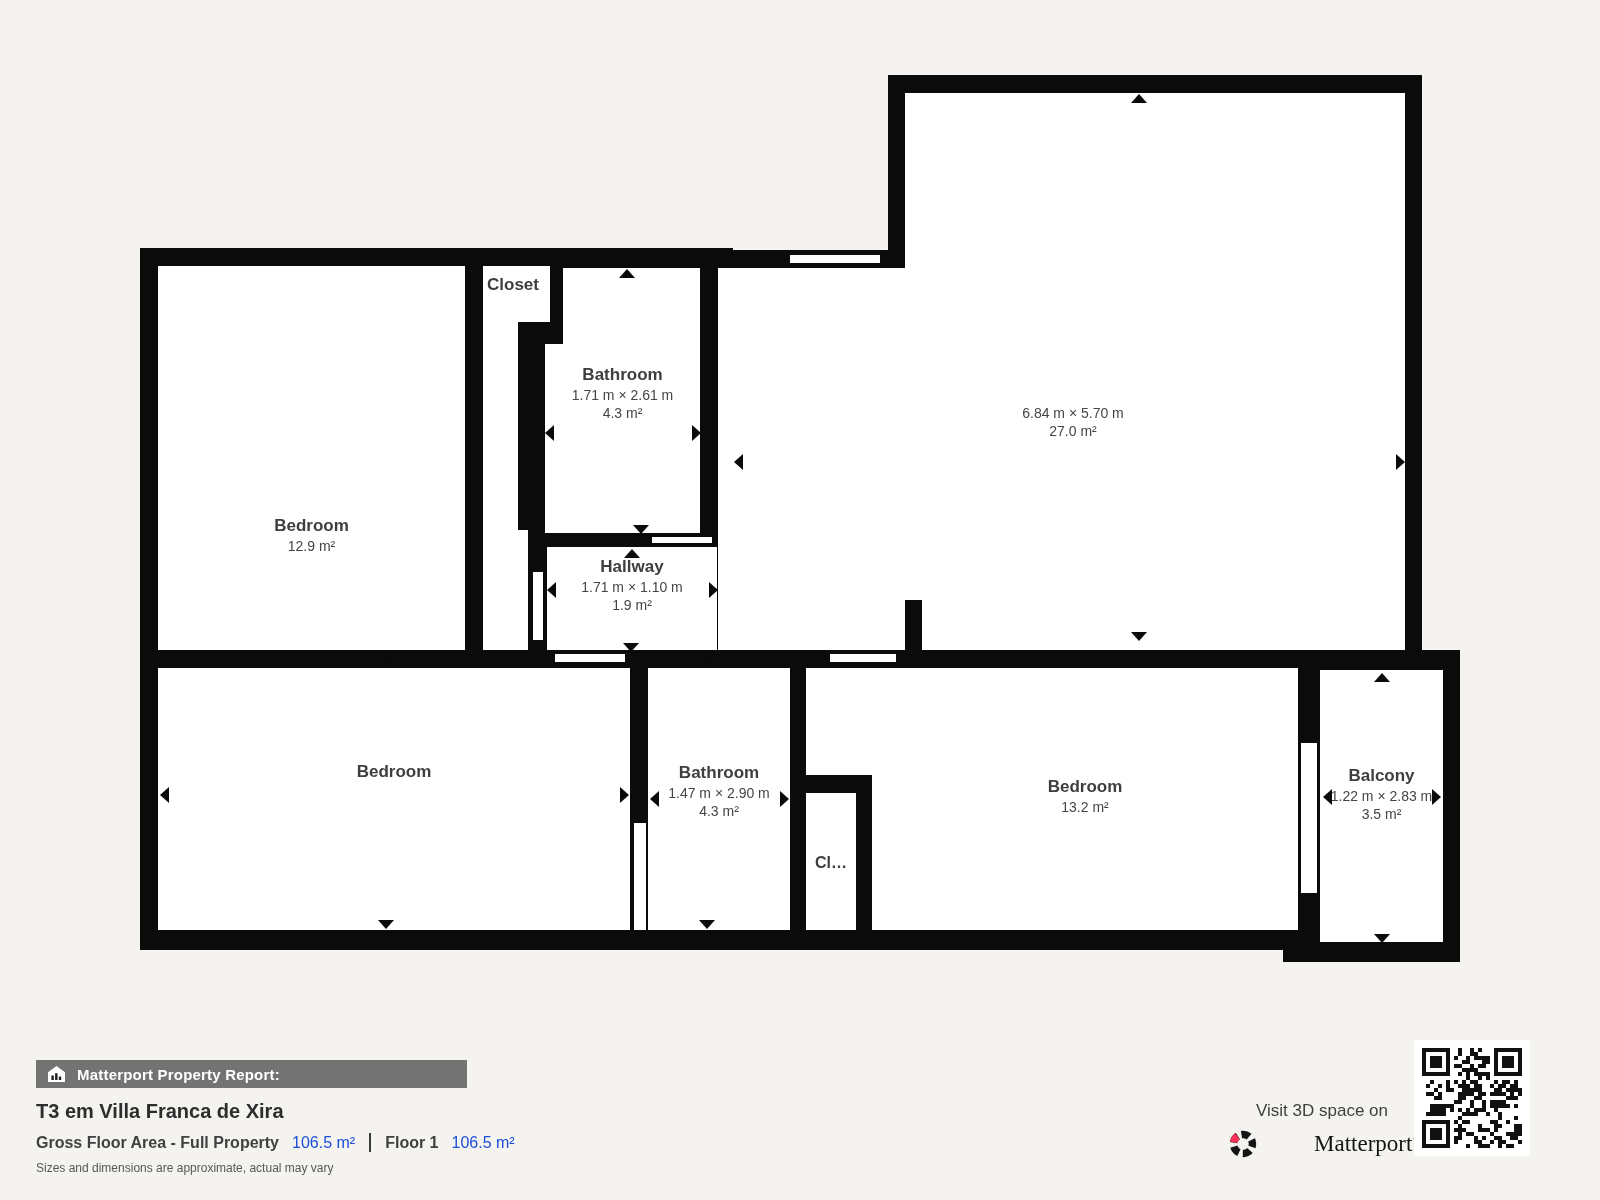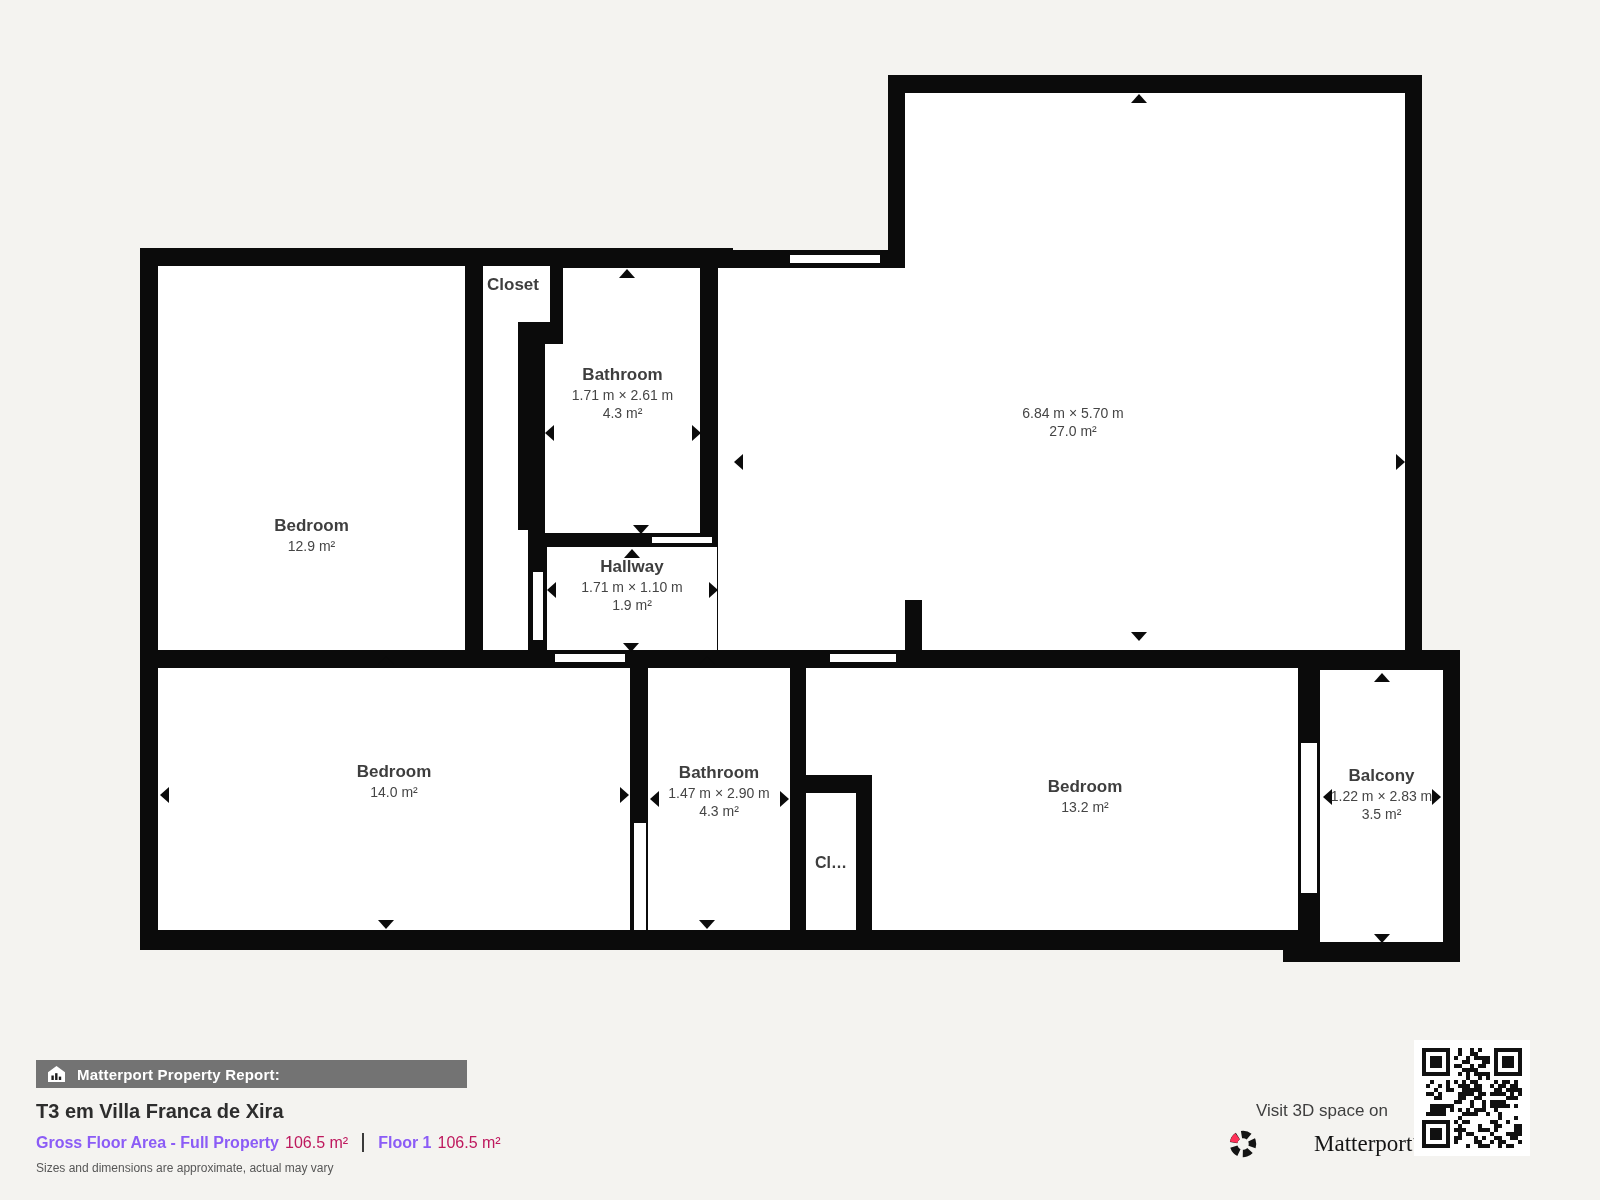--- a/index.html
+++ b/index.html
@@ -22,22 +22,22 @@
   .rdim{display:block;font-size:14px;line-height:18px;color:#454545;}
   .rarea{display:block;font-size:14px;line-height:18px;color:#454545;}
 
   
   #report-bar{position:absolute;left:36px;top:1060px;width:431px;height:28px;background:#737373;
     display:flex;align-items:center;z-index:6;}
   #report-bar .bar-text{color:#ffffff;font-weight:bold;font-size:15px;letter-spacing:.2px;margin-left:12px;}
   #report-bar svg{margin-left:12px;}
   #prop-title{position:absolute;left:36px;top:1100px;font-size:20px;font-weight:bold;color:#2d2d2d;z-index:6;}
   #info-line{position:absolute;left:36px;top:1133px;font-size:16px;color:#6e6e6e;z-index:6;display:flex;align-items:center;}
-  #info-line .lbl{font-weight:bold;color:#8b5cf6;}
-  #info-line .val{color:#be185d;margin-left:6px;}
+  #info-line .lbl{font-weight:bold;color:#404040;}
+  #info-line .val{color:#1d4ed8;margin-left:13px;}
   #info-line .divider{display:inline-block;width:2px;height:19px;background:#3a3a3a;margin:0 14px;}
   #disclaimer{position:absolute;left:36px;top:1161px;font-size:12px;color:#575757;z-index:6;}
   #visit-block{position:absolute;left:1222px;top:1101px;width:200px;text-align:center;z-index:6;}
   #visit-text{font-size:17px;color:#3f3f3f;}
   #brand-row{margin-top:8px;display:flex;align-items:center;justify-content:center;gap:48px;}
   #brand-name{font-family:"Liberation Serif", serif;font-size:23px;color:#141414;margin-left:8px;}
   #brand-name sup{font-size:11px;}
   #qr{position:absolute;left:1414px;top:1040px;width:116px;height:116px;background:#ffffff;z-index:6;}
 </style>
 </head>
@@ -115,21 +115,20 @@
   <span class="rdim">6.84 m × 5.70 m</span>
   <span class="rarea">27.0 m²</span>
 </div>
 <div class="room-label" style="left:547px;top:556px;width:170px;">
   <span class="rname">Hallway</span>
   <span class="rdim">1.71 m × 1.10 m</span>
   <span class="rarea">1.9 m²</span>
 </div>
 <div class="room-label" style="left:158px;top:761px;width:472px;">
   <span class="rname">Bedroom</span>
-  <span class="rarea">14.0 m²</span>
 </div>
 <div class="room-label" style="left:640px;top:762px;width:158px;">
   <span class="rname">Bathroom</span>
   <span class="rdim">1.47 m × 2.90 m</span>
   <span class="rarea">4.3 m²</span>
 </div>
 <div class="room-label" style="left:800px;top:852px;width:62px;">
   <span class="rname" style="font-size:16px">Cl…</span>
 </div>
 <div class="room-label" style="left:872px;top:776px;width:426px;">

